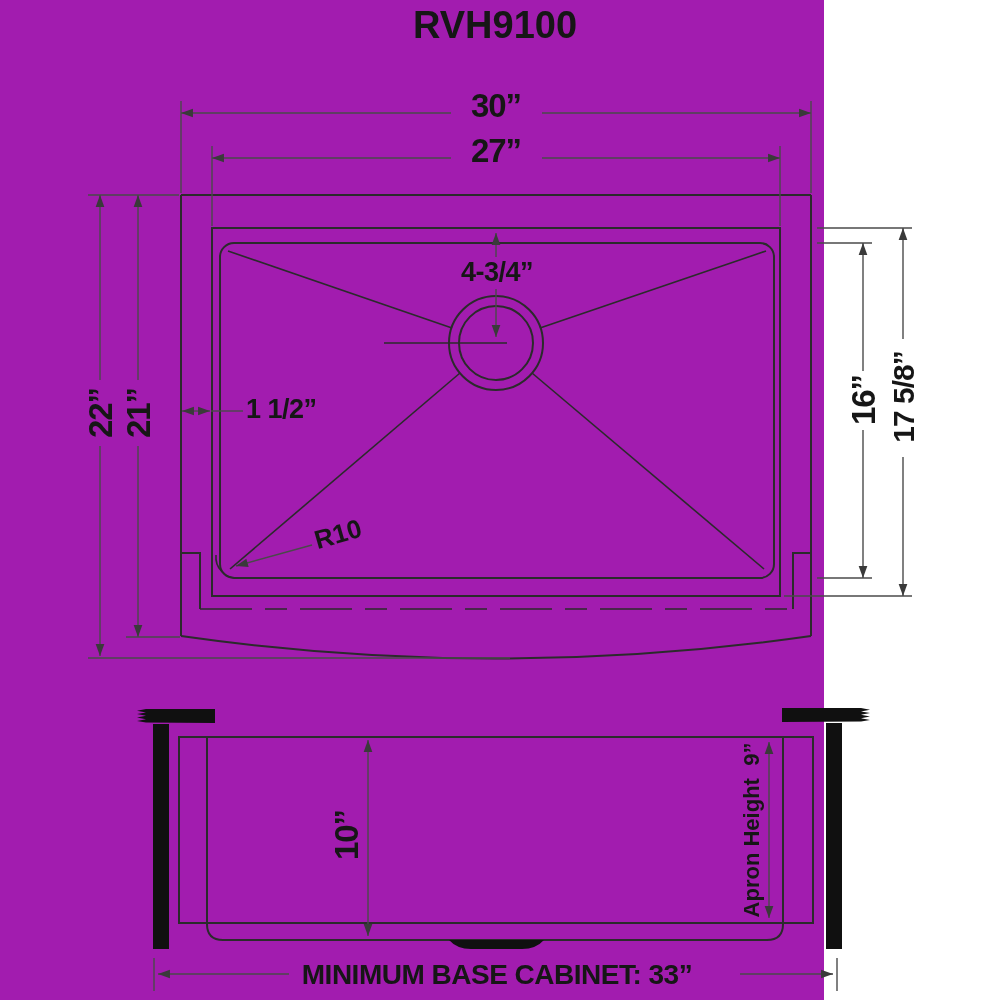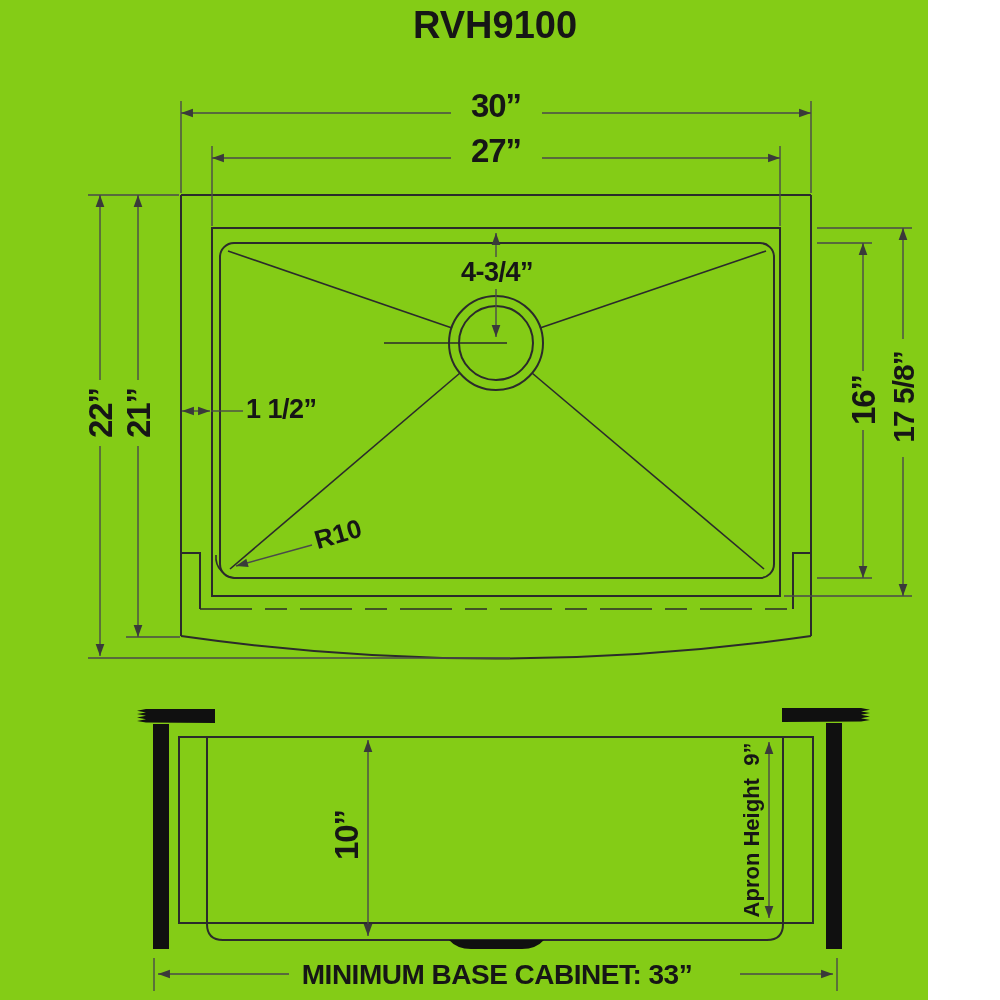--- a/index.html
+++ b/index.html
@@ -1,16 +1,16 @@
 <!DOCTYPE html>
 <html><head>
 <meta charset="utf-8">
 <style>
   html,body{margin:0;padding:0;background:#ffffff;}
-  .page{position:relative;width:928px;height:1000px;background:#84cc16;font-family:"Liberation Sans",sans-serif;}
+  .page{position:relative;width:824px;height:1000px;background:#a21caf;font-family:"Liberation Sans",sans-serif;}
   svg text{font-family:"Liberation Sans","DejaVu Sans",sans-serif;font-weight:700;fill:#161616;}
   .obj{stroke:#2b2b2b;stroke-width:2;fill:none;stroke-linecap:butt;}
   .obj15{stroke:#2b2b2b;stroke-width:1.6;fill:none;}
   .dim{stroke:#4a4a4a;stroke-width:1.4;fill:none;}
   .solid{fill:#101010;stroke:none;}
   .fs38{font-size:38px;}
   .fs33{font-size:33px;letter-spacing:-1px;}
   .fs30{font-size:30px;letter-spacing:-1px;}
   .fs28{font-size:28px;letter-spacing:-0.5px;}
   .fs27{font-size:27px;letter-spacing:-0.5px;}

